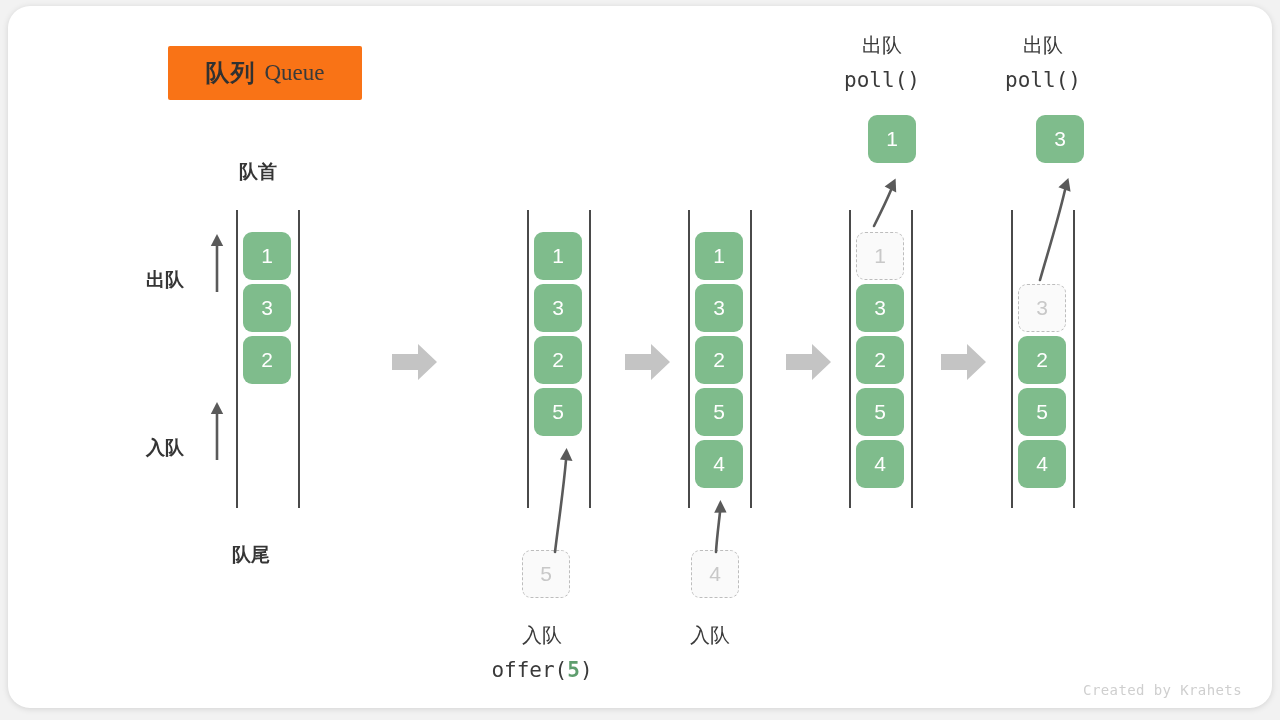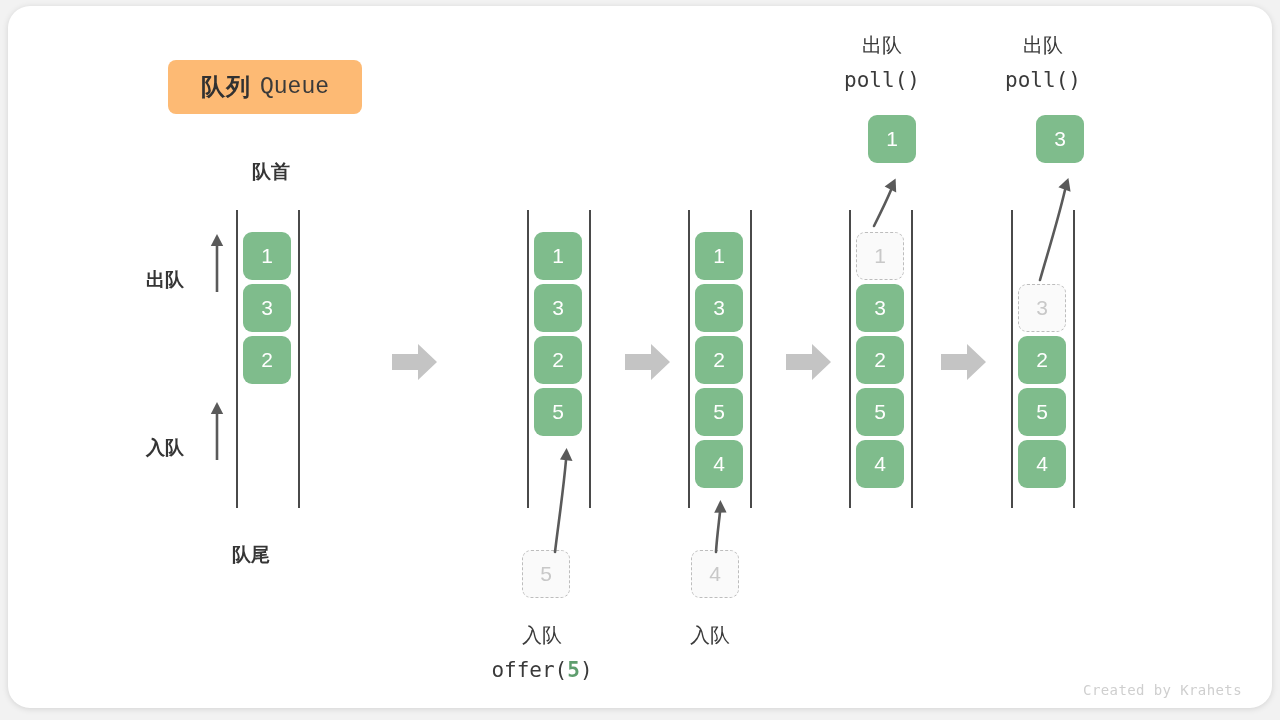--- a/index.html
+++ b/index.html
@@ -23,38 +23,38 @@
     height: 702px;
     background: #ffffff;
     border-radius: 22px;
     box-shadow: 0 1px 6px rgba(0,0,0,0.13);
   }
 
   
   .title-badge {
     position: absolute;
     left: 168px;
-    top: 60px;
+    top: 46px;
     width: 194px;
     height: 54px;
-    background: #fdba74;
-    border-radius: 8px;
+    background: #f97316;
+    border-radius: 2px;
     display: flex;
     align-items: center;
     justify-content: center;
     gap: 9px;
   }
   .title-cn {
     font-size: 24px;
     font-weight: bold;
     color: #313131;
     letter-spacing: 1px;
   }
   .title-en {
-    font-family: Liberation Mono, monospace;
+    font-family: Liberation Serif, serif;
     font-size: 23px;
     color: #3a3a3a;
   }
 
   
   .lbl-cn {
     position: absolute;
     font-size: 19px;
     font-weight: bold;
     color: #353535;
@@ -144,21 +144,21 @@
 <body>
 
 <div id="canvas">
   <div class="card"></div>
 
   <div class="title-badge">
     <span class="title-cn">队列</span>
     <span class="title-en">Queue</span>
   </div>
 
-  <div class="lbl-cn" style="left:239px; top:159px;margin-left:13px;">队首</div>
+  <div class="lbl-cn" style="left:239px; top:159px;">队首</div>
   <div class="lbl-cn" style="left:232px; top:542px;">队尾</div>
 
   <div class="lbl-cn" style="left:146px; top:267px;">出队</div>
   <svg class="dir-arrow" style="left:206px; top:232px;" width="22" height="62" viewBox="0 0 22 62">
     <line x1="11" y1="60" x2="11" y2="10" stroke="#5a5a5a" stroke-width="2.6"></line>
     <path d="M11 2 L17.2 14 L4.8 14 Z" fill="#5a5a5a"></path>
   </svg>
 
   <div class="lbl-cn" style="left:146px; top:435px;">入队</div>
   <svg class="dir-arrow" style="left:206px; top:400px;" width="22" height="62" viewBox="0 0 22 62">

